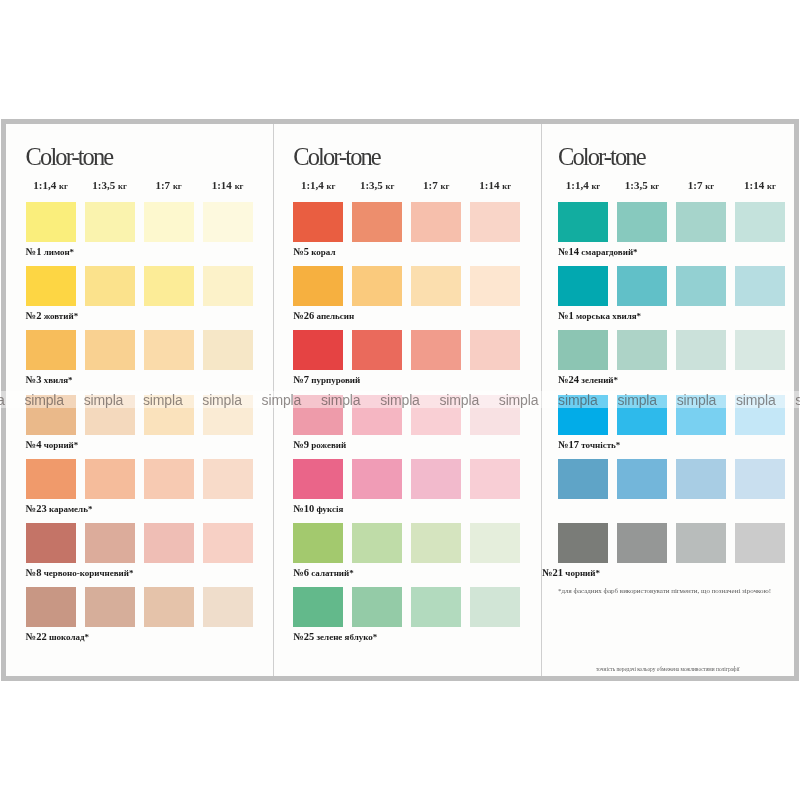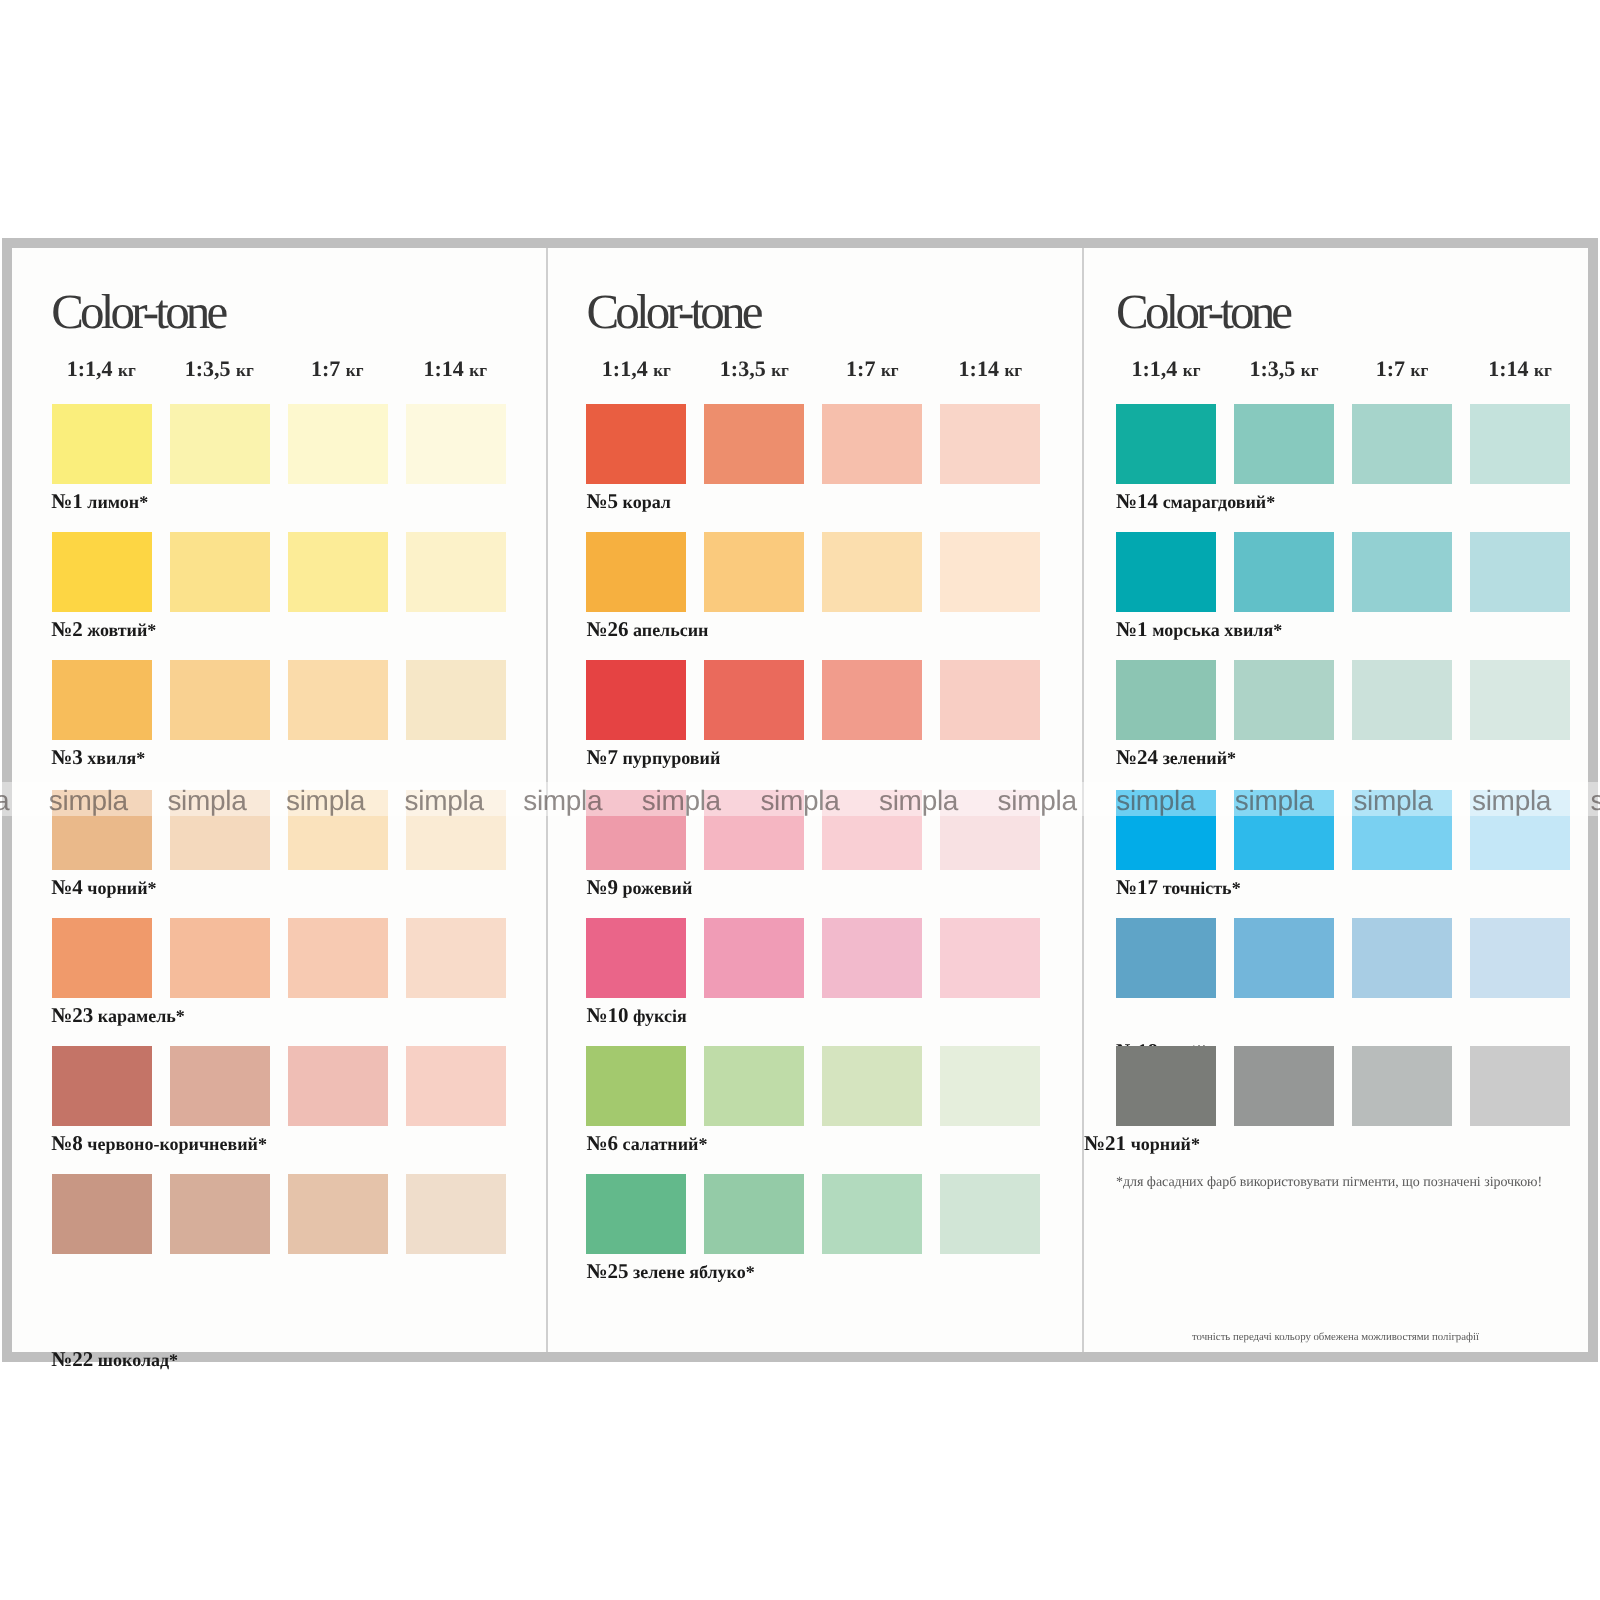--- a/index.html
+++ b/index.html
@@ -88,21 +88,21 @@
           </div>
     <div class="rowlabel" title="№8 червоно-коричневий*" style="left: 19.6px; top: 444px; color: rgb(26, 26, 26);"><span class="num">№8</span><span class="nm"> червоно-коричневий*</span></div>
   </div>
         <div class="swrow">
     <div class="cells">
             <div class="swatch" title="#C89784" style="left: 19.6px; top: 463.2px; width: 50px; height: 40px; background: rgb(200, 151, 132);"></div>
             <div class="swatch" title="#D6AE9A" style="left: 78.6px; top: 463.2px; width: 50px; height: 40px; background: rgb(214, 174, 154);"></div>
             <div class="swatch" title="#E5C3AA" style="left: 137.6px; top: 463.2px; width: 50px; height: 40px; background: rgb(229, 195, 170);"></div>
             <div class="swatch" title="#EFDDCB" style="left: 196.6px; top: 463.2px; width: 50px; height: 40px; background: rgb(239, 221, 203);"></div>
           </div>
-    <div class="rowlabel" title="№22 шоколад*" style="left: 19.6px; top: 508.2px; color: rgb(26, 26, 26); margin-top: 44px;"><span class="num">№22</span><span class="nm"> шоколад*</span></div>
+    <div class="rowlabel" title="№22 шоколад*" style="left: 19.6px; top: 508.2px; color: rgb(26, 26, 26);"><span class="num">№22</span><span class="nm"> шоколад*</span></div>
   </div>
       </div>
 
   </div>
     <div class="panel divided" style="left: 267px; width: 268px; border-left-color: rgb(207, 207, 207);">
     <div class="brand" style="left: 19.2px; top: 21px; color: rgb(58, 58, 58);">Color-tone</div>
     <div class="ratios">
         <div class="ratio" title="1:1,4 кг" style="left: 19.2px; top: 56px; width: 50px; color: rgb(43, 43, 43);"><span class="rv">1:1,4 </span><span class="ru">кг</span></div>
         <div class="ratio" title="1:3,5 кг" style="left: 78.2px; top: 56px; width: 50px; color: rgb(43, 43, 43);"><span class="rv">1:3,5 </span><span class="ru">кг</span></div>
         <div class="ratio" title="1:7 кг" style="left: 137.2px; top: 56px; width: 50px; color: rgb(43, 43, 43);"><span class="rv">1:7 </span><span class="ru">кг</span></div>

